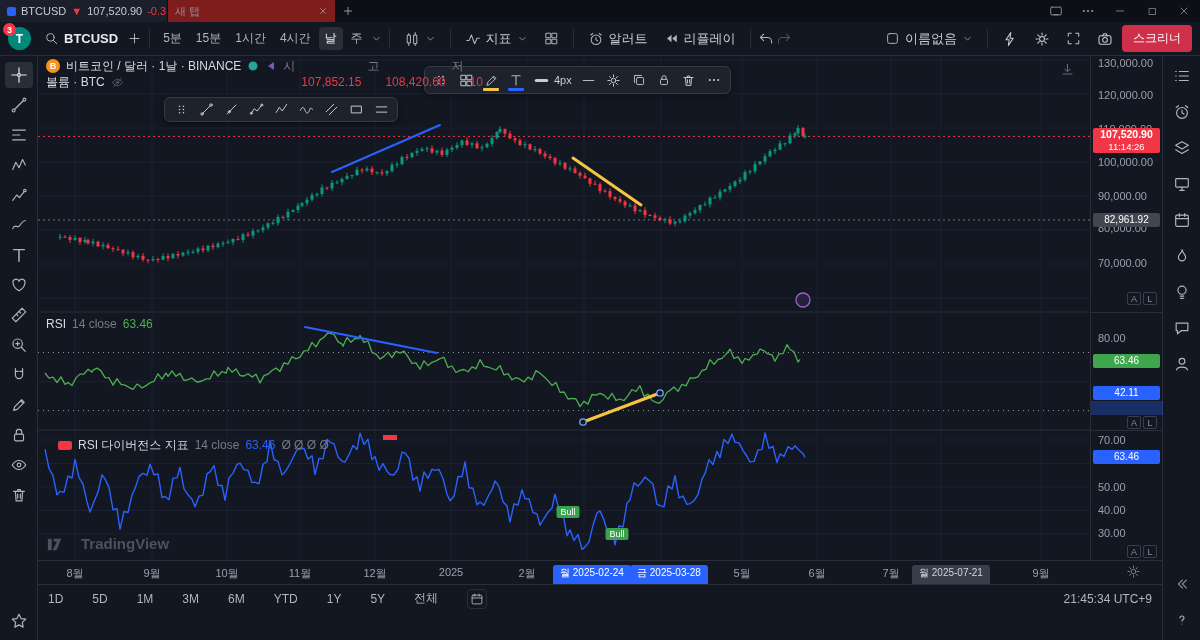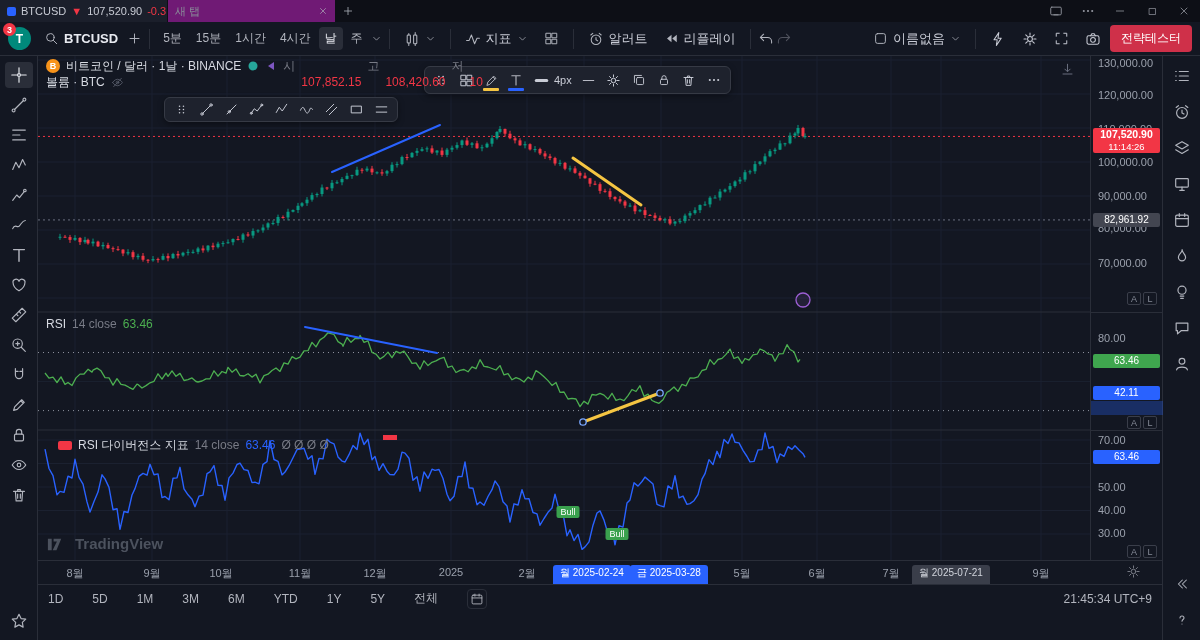--- a/index.html
+++ b/index.html
@@ -4,21 +4,21 @@
 <style>
   *{margin:0;padding:0;box-sizing:border-box;}
   html,body{width:1200px;height:640px;background:#131722;overflow:hidden;}
   body{font-family:"Liberation Sans",sans-serif;font-size:12px;color:#d1d4dc;}
   .app{position:relative;width:1200px;height:640px;background:#131722;}
   .icon{display:inline-flex;align-items:center;justify-content:center;color:#b2b5be;flex:none;}
   .icon svg{display:block;}
   
   .browser-bar{position:absolute;left:0;top:0;width:1200px;height:22px;background:#0d0f16;display:flex;align-items:center;}
   .tab{height:22px;display:flex;align-items:center;gap:5px;padding:0 7px;width:168px;background:#1b1f2b;font-size:11px;color:#c8cbd4;border-right:1px solid #0d0f16;}
-  .tab.inactive{background:#701a75;color:#8a8e9a;}
+  .tab.inactive{background:#7f1d1d;color:#8a8e9a;}
   .favicon{width:9px;height:9px;border-radius:2px;background:#2962ff;flex:none;}
   .tab .grow{flex:1;}
   .red{color:#f23645;}
   .newtab-plus{margin-left:6px;}
   .win-controls{margin-left:auto;display:flex;align-items:center;}
   .win-controls .icon{width:32px;height:22px;color:#9598a1;}
   
   .toolbar{position:absolute;left:0;top:22px;width:1200px;height:34px;background:#131722;border-bottom:1px solid #2a2e39;display:flex;align-items:center;padding:0 8px;gap:2px;}
   .tbtn{display:flex;align-items:center;gap:5px;padding:3px 7px;border-radius:4px;color:#c9ccd6;font-size:13px;white-space:nowrap;}
   .tbtn.bold{font-weight:bold;color:#e8eaf0;}
@@ -46,21 +46,21 @@
   .lrow .g{color:#787b86;}
   .lrow .v-red{color:#f23645;margin-top:32px;}
   .btc-logo{width:14px;height:14px;border-radius:50%;background:#f7931a;color:#fff;font-size:9px;font-weight:bold;display:flex;align-items:center;justify-content:center;}
   .float-bar{position:absolute;left:386px;top:10px;height:28px;background:#1e222d;border:1px solid #363a45;border-radius:6px;display:flex;align-items:center;padding:0 4px;gap:1px;z-index:7;box-shadow:0 2px 6px rgba(0,0,0,.4);}
   .fbtn{position:relative;width:24px;height:24px;display:flex;align-items:center;justify-content:center;border-radius:4px;color:#c9ccd6;}
   .fbtn .colorbar{position:absolute;bottom:1px;left:4px;right:4px;height:3px;border-radius:1px;}
   .fw-label{font-size:11px;color:#c9ccd6;padding:0 4px 0 0;}
   .mini-bar{position:absolute;left:126px;top:41px;height:25px;background:#1e222d;border:1px solid #363a45;border-radius:6px;display:flex;align-items:center;padding:0 4px;gap:1px;z-index:7;box-shadow:0 2px 6px rgba(0,0,0,.4);}
   .bull{position:absolute;background:#3aa14e;color:#fff;font-size:9px;padding:1px 4px;border-radius:2px;transform:translateX(-50%);z-index:5;}
   .flag{display:inline-block;width:14px;height:9px;background:#f23645;border-radius:2px;}
-  .watermark{position:absolute;left:8px;top:478px;display:flex;align-items:center;gap:10px;color:#4c525e;font-weight:bold;font-size:15px;z-index:2;}
+  .watermark{position:absolute;left:8px;top:478px;display:flex;align-items:center;gap:16px;color:#4c525e;font-weight:bold;font-size:15px;z-index:2;}
   .rsi-legend{position:absolute;left:8px;top:260px;z-index:5;}
   .div-legend{position:absolute;left:20px;top:381px;z-index:5;}
   .dl-down{position:absolute;left:1022px;top:6px;z-index:5;color:#6b7080;}
   
   .price-scale{position:absolute;left:1090px;top:56px;width:72px;height:504px;border-left:1px solid #2a2e39;font-size:11px;color:#9aa0ac;z-index:3;}
   .ps-label{position:absolute;left:7px;}
   .ps-sep{position:absolute;left:0;width:72px;border-top:1px solid #2a2e39;}
   .pbadge{position:absolute;left:2px;width:67px;border-radius:2px;color:#fff;text-align:center;}
   .pbadge .l1{font-size:10.5px;font-weight:bold;line-height:13px;}
   .pbadge .l2{font-size:9.5px;line-height:12px;}
@@ -278,21 +278,21 @@
             <path d="M3 7V3h4M13 3h4v4M17 13v4h-4M7 17H3v-4"></path>
           </svg>
         </span>
       <span class="tbtn icon">
           <svg viewBox="0 0 20 20" width="16" height="16" fill="none" stroke="currentColor" stroke-width="1.3" stroke-linecap="round" stroke-linejoin="round">
             <rect x="2.5" y="6" width="15" height="10.5" rx="2"></rect>
             <circle cx="10" cy="11" r="3"></circle>
             <path d="M7 6l1.5-2.5h3L13 6"></path>
           </svg>
         </span>
-      <button class="publish">전략테스터</button>
+      <button class="publish">스크리너</button>
     </div>
   </div>
 
   <div class="left-bar">
     <span class="tool selected">
         <svg viewBox="0 0 20 20" width="18" height="18" fill="none" stroke="currentColor" stroke-width="1.3" stroke-linecap="round" stroke-linejoin="round">
           <path d="M10 2v5.5M10 12.5V18M2 10h5.5M12.5 10H18"></path>
           <circle cx="10" cy="10" r="1.6"></circle>
         </svg>
       </span>
@@ -1036,21 +1036,21 @@
     <span class="ps-label" style="top:471px">30.00</span>
     <div class="al" style="top:489px">
       <span class="albtn">A</span>
       <span class="albtn">L</span>
     </div>
   </div>
 
   <div class="time-axis">
     <span class="ta-label" style="left:37px">8월</span>
     <span class="ta-label" style="left:114px">9월</span>
-    <span class="ta-label" style="left:183px">10월</span>
+    <span class="ta-label" style="left:189px">10월</span>
     <span class="ta-label" style="left:262px">11월</span>
     <span class="ta-label" style="left:337px">12월</span>
     <span class="ta-label" style="left:413px">2025</span>
     <span class="ta-label" style="left:489px">2월</span>
     <span class="ta-badge" style="left:515px">월 2025-02-24</span>
     <span class="ta-badge" style="left:592px">금 2025-03-28</span>
     <span class="ta-label" style="left:704px">5월</span>
     <span class="ta-label" style="left:779px">6월</span>
     <span class="ta-label" style="left:853px">7월</span>
     <span class="ta-badge gray" style="left:874px">월 2025-07-21</span>

